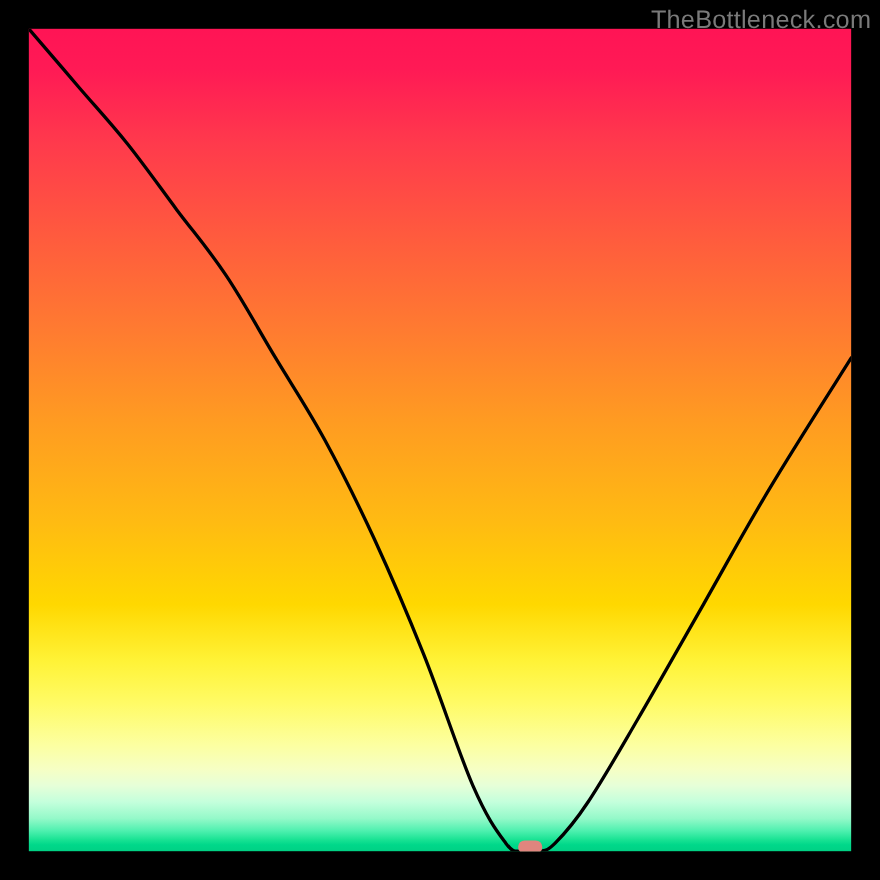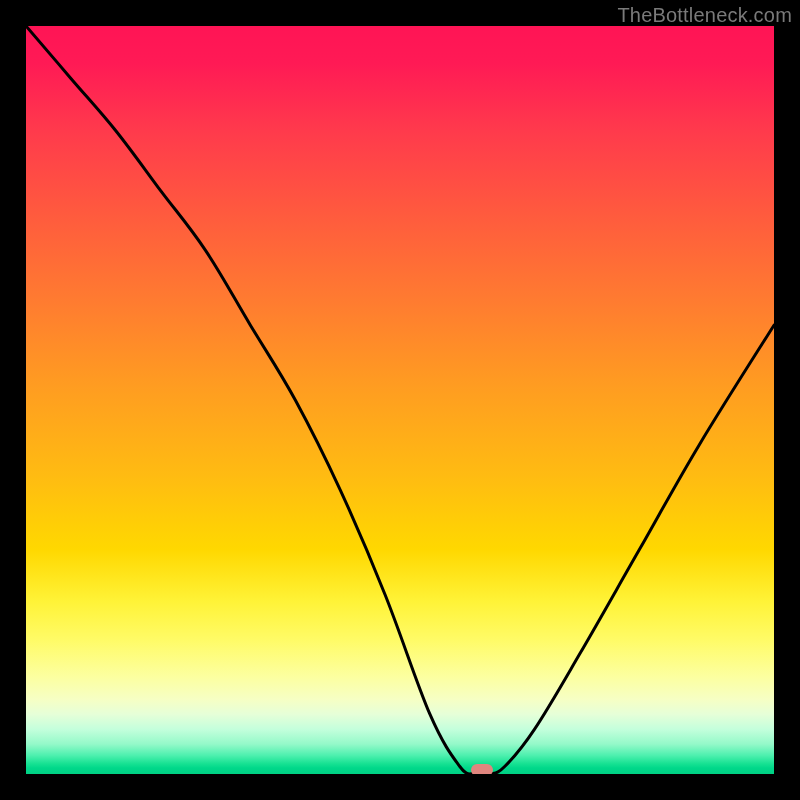--- a/index.html
+++ b/index.html
@@ -15,21 +15,21 @@
     position: relative;
     width: 800px;
     height: 800px;
     background: #000;
   }
   .watermark {
     position: absolute;
     top: 4px;
     right: 8px;
     color: #7a7a7a;
-    font-size: 20px;
+    font-size: 23px;
     font-weight: 500;
     letter-spacing: 0.2px;
     z-index: 10;
   }
   .plot-area {
     position: absolute;
     left: 26px;
     top: 26px;
     width: 748px;
     height: 748px;

